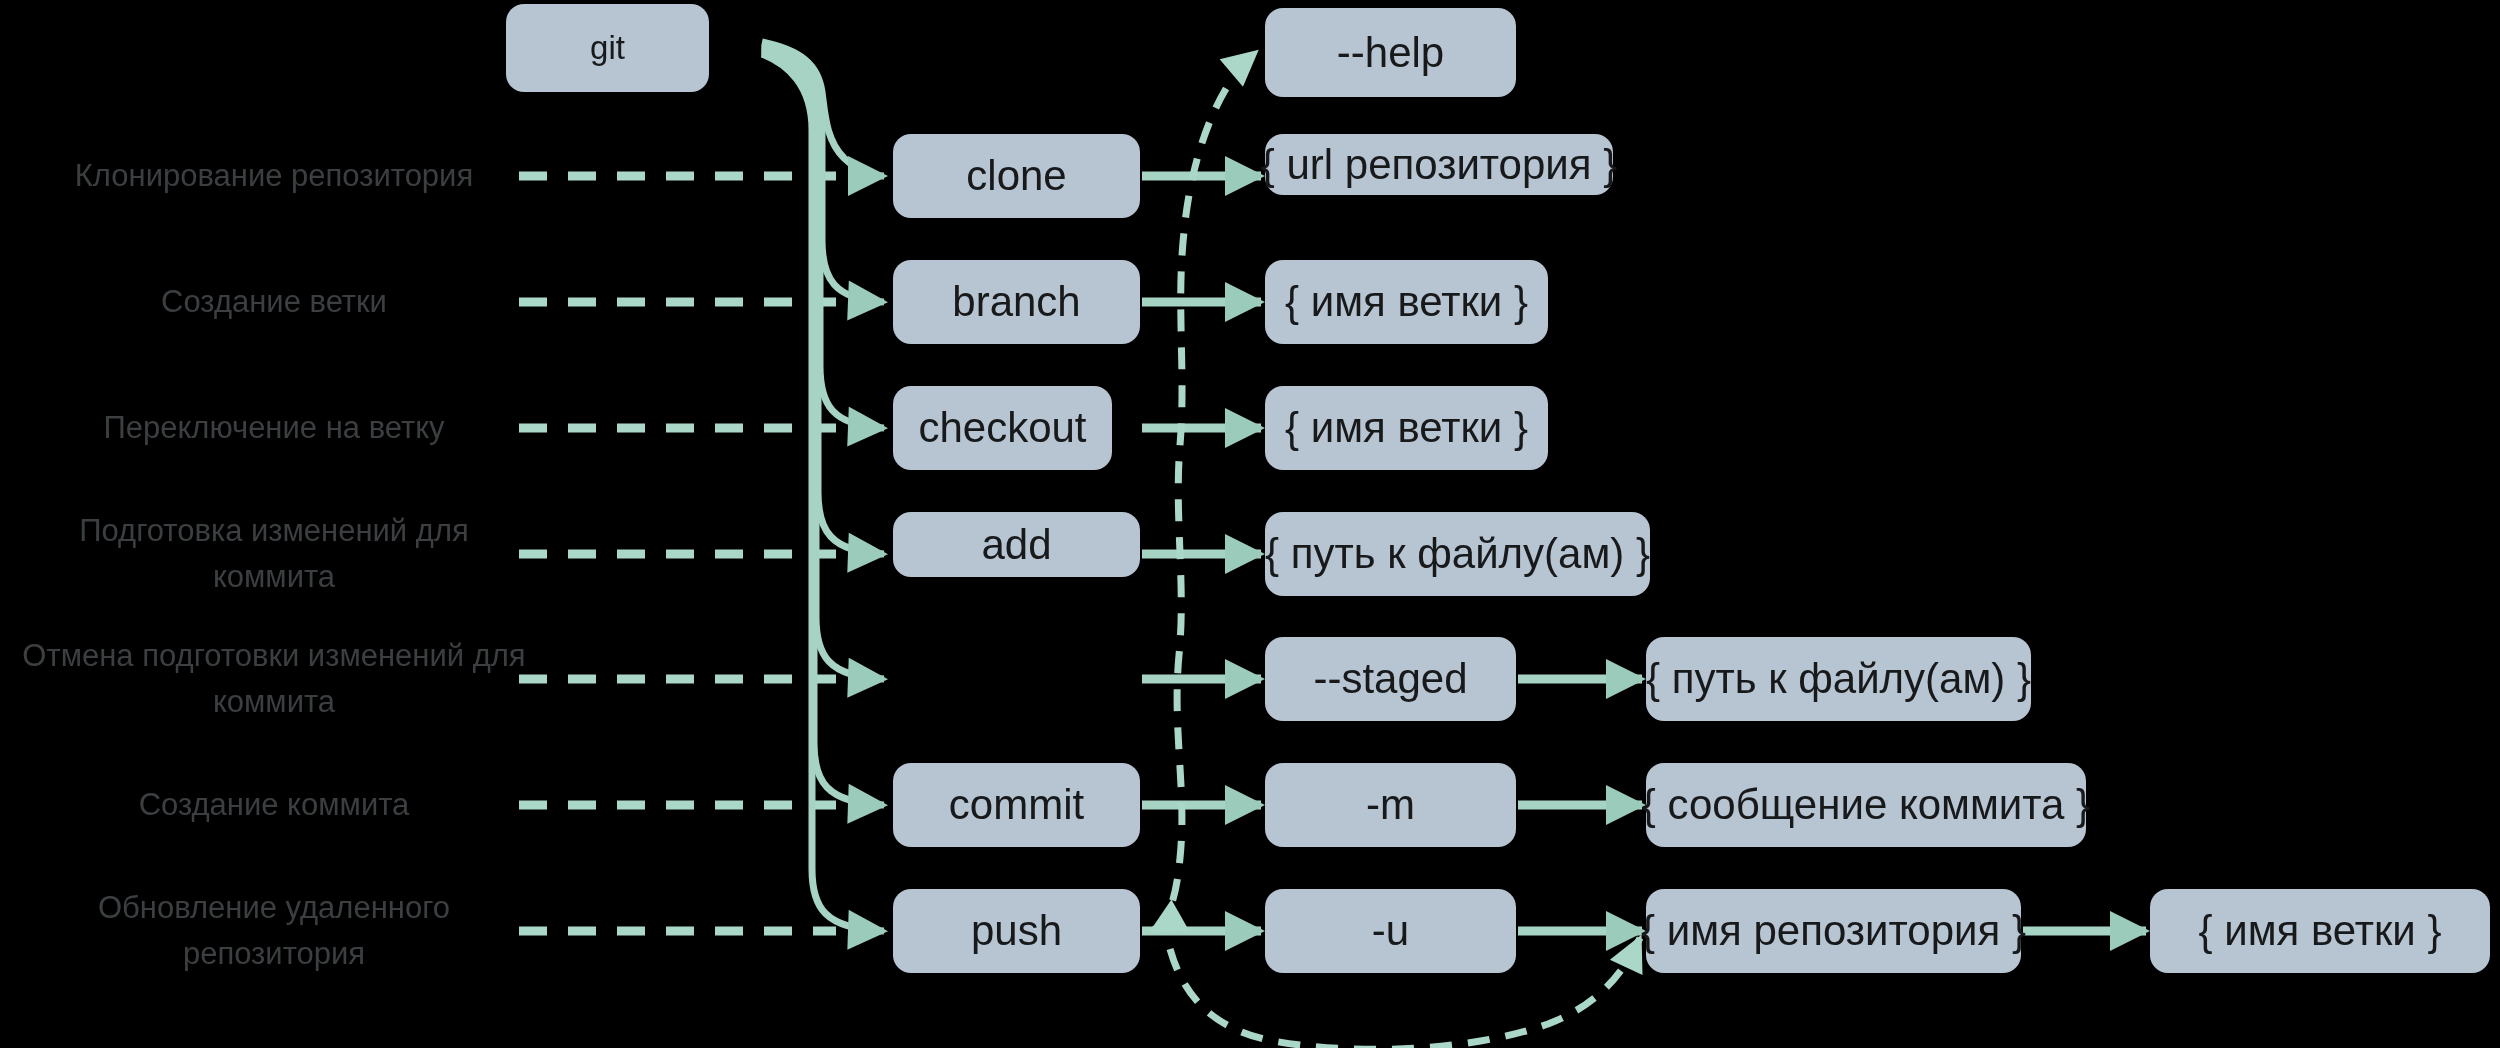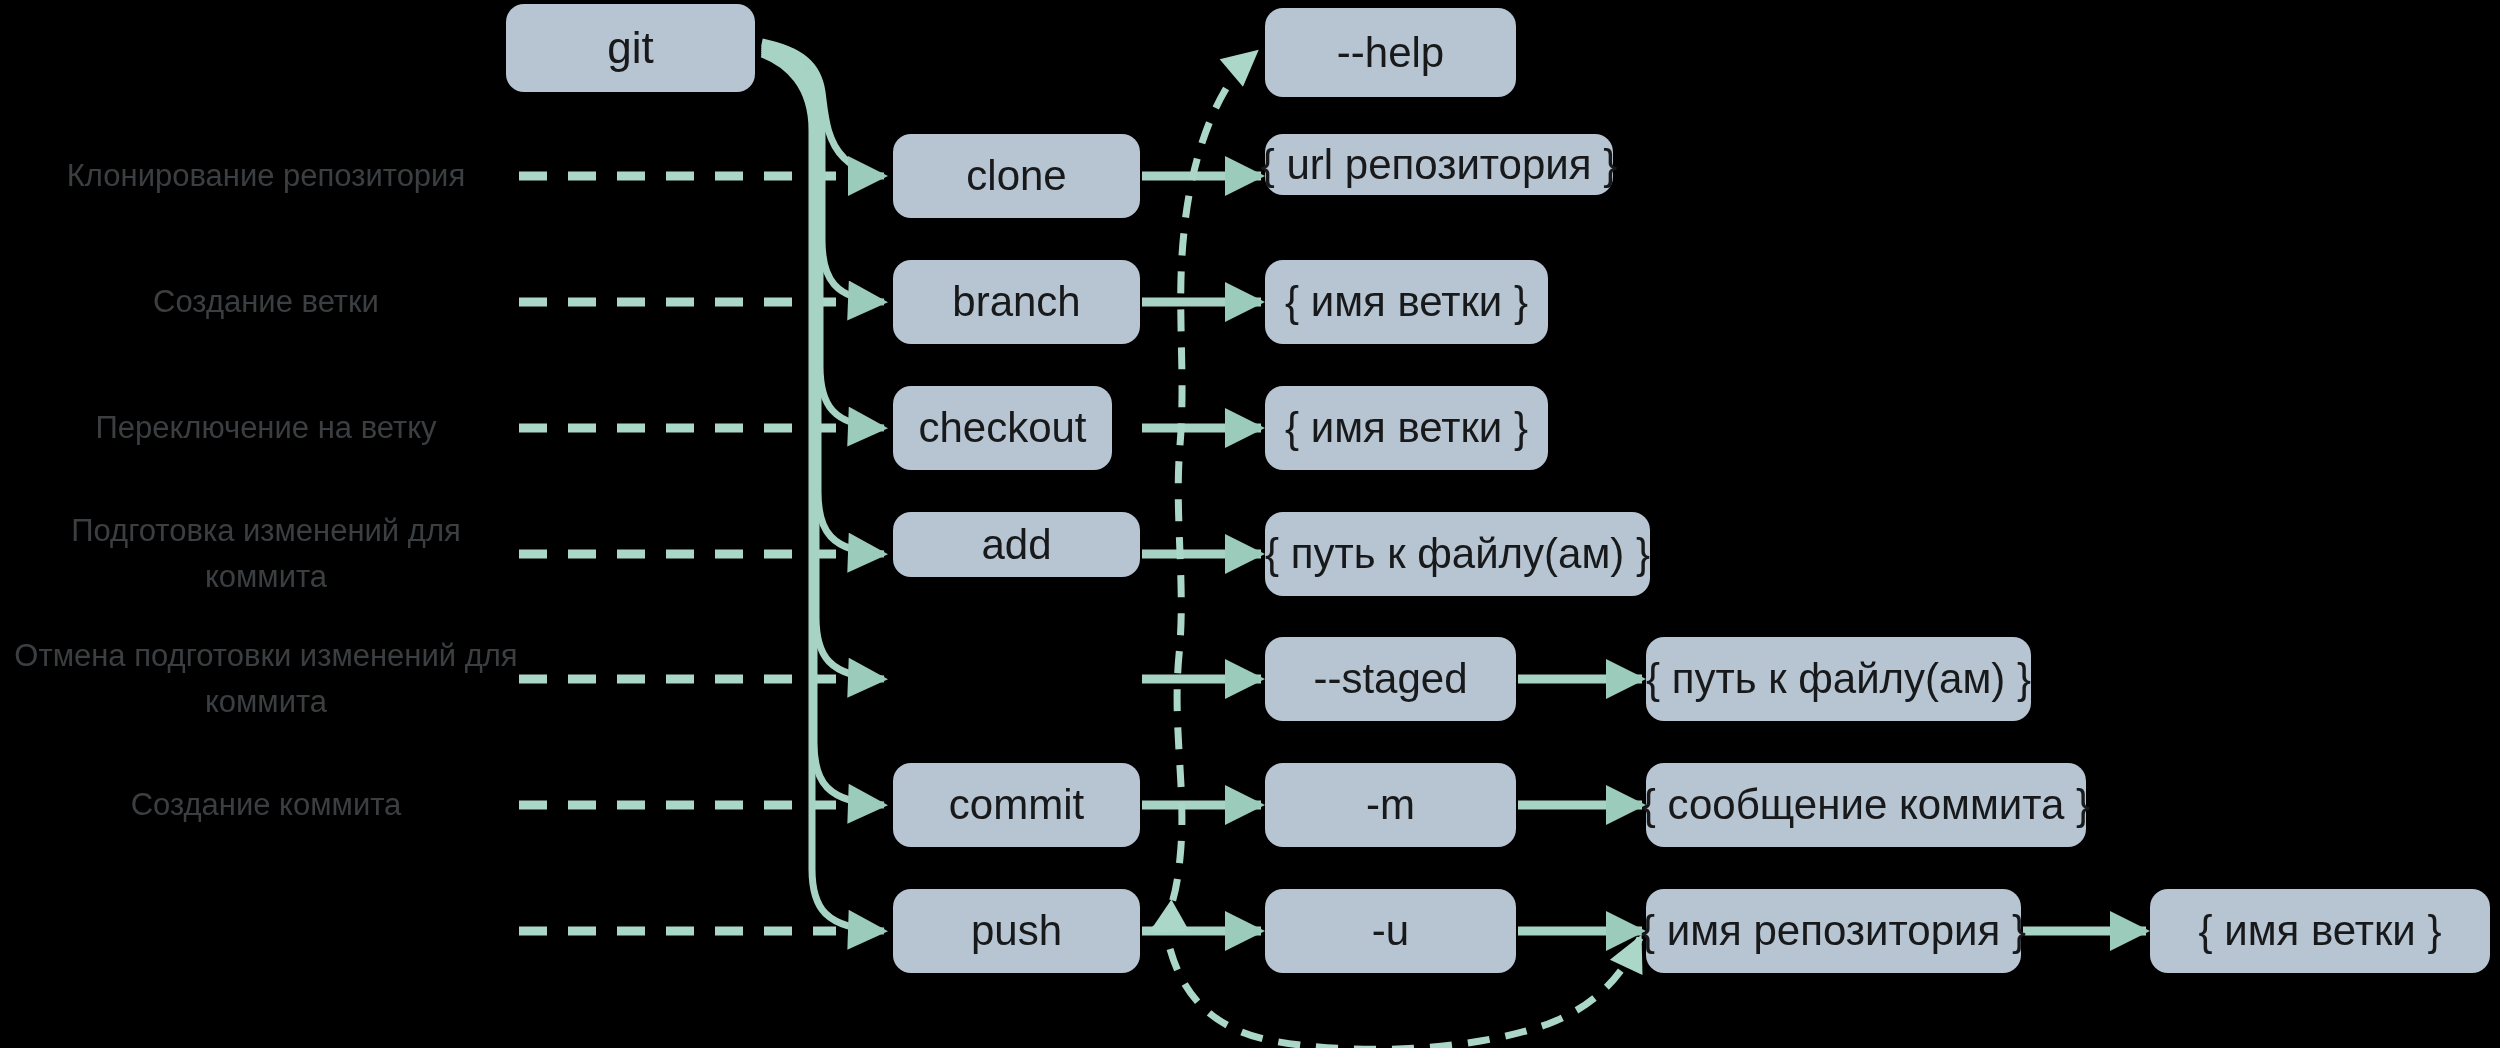--- a/index.html
+++ b/index.html
@@ -26,21 +26,21 @@
     border-radius:18px;
     display:flex;align-items:center;justify-content:center;
     color:var(--color-node_text);
     font-size:42px;
     white-space:nowrap;
     padding:0;
     box-sizing:border-box;
   }
   .task{
     position:absolute;
-    left:8px;width:516px;height:104px;
+    left:16px;width:516px;height:104px;
     display:flex;align-items:center;justify-content:center;
     text-align:center;
     color:var(--color-task_text);
     font-size:31px;line-height:46px;
   }
   .solid-line{stroke:var(--color-arrow);stroke-width:9;fill:none;}
   .curve-line{stroke:var(--color-arrow);stroke-width:7;fill:none;}
   .dash-row{stroke:var(--color-dashed);stroke-width:9;fill:none;stroke-dasharray:28 21;}
   .dash-curve{stroke:var(--color-dashed);stroke-width:7;fill:none;stroke-dasharray:22 16;}
 </style>
@@ -91,22 +91,23 @@
 
     <path class="dash-curve" marker-end="url(#headDash)" d="M 1170 949 C 1184 998 1214 1028 1268 1040 C 1350 1056 1470 1052 1548 1024 C 1600 1004 1624 972 1640 938"></path>
   </svg>
 
   <div class="task" style="top:124px">Клонирование репозитория</div>
   <div class="task" style="top:250px">Создание ветки</div>
   <div class="task" style="top:376px">Переключение на ветку</div>
   <div class="task" style="top:502px">Подготовка изменений для коммита</div>
   <div class="task" style="top:627px">Отмена подготовки изменений для коммита</div>
   <div class="task" style="top:753px">Создание коммита</div>
+  <div class="task" style="top:879px">Обновление удаленного репозитория</div>
 
-  <div class="node" style="left:506px;top:4px;width:249px;height:88px;font-size:44px">git</div>
+  <div class="node" style="left:506px;top:4px;width:203px;height:88px;font-size:33px">git</div>
   <div class="node" style="left:1265px;top:8px;width:251px;height:89px">--help</div>
 
   <div class="node" style="left:893px;top:134px;width:247px;height:84px">clone</div>
   <div class="node" style="left:893px;top:260px;width:247px;height:84px">branch</div>
   <div class="node" style="left:893px;top:386px;width:219px;height:84px">checkout</div>
   <div class="node" style="left:893px;top:512px;width:247px;height:65px">add</div>
   <div class="node" style="left:893px;top:763px;width:247px;height:84px">commit</div>
   <div class="node" style="left:893px;top:889px;width:247px;height:84px">push</div>
 
   <div class="node" style="left:1265px;top:134px;width:348px;height:61px">{ url репозитория }</div>

